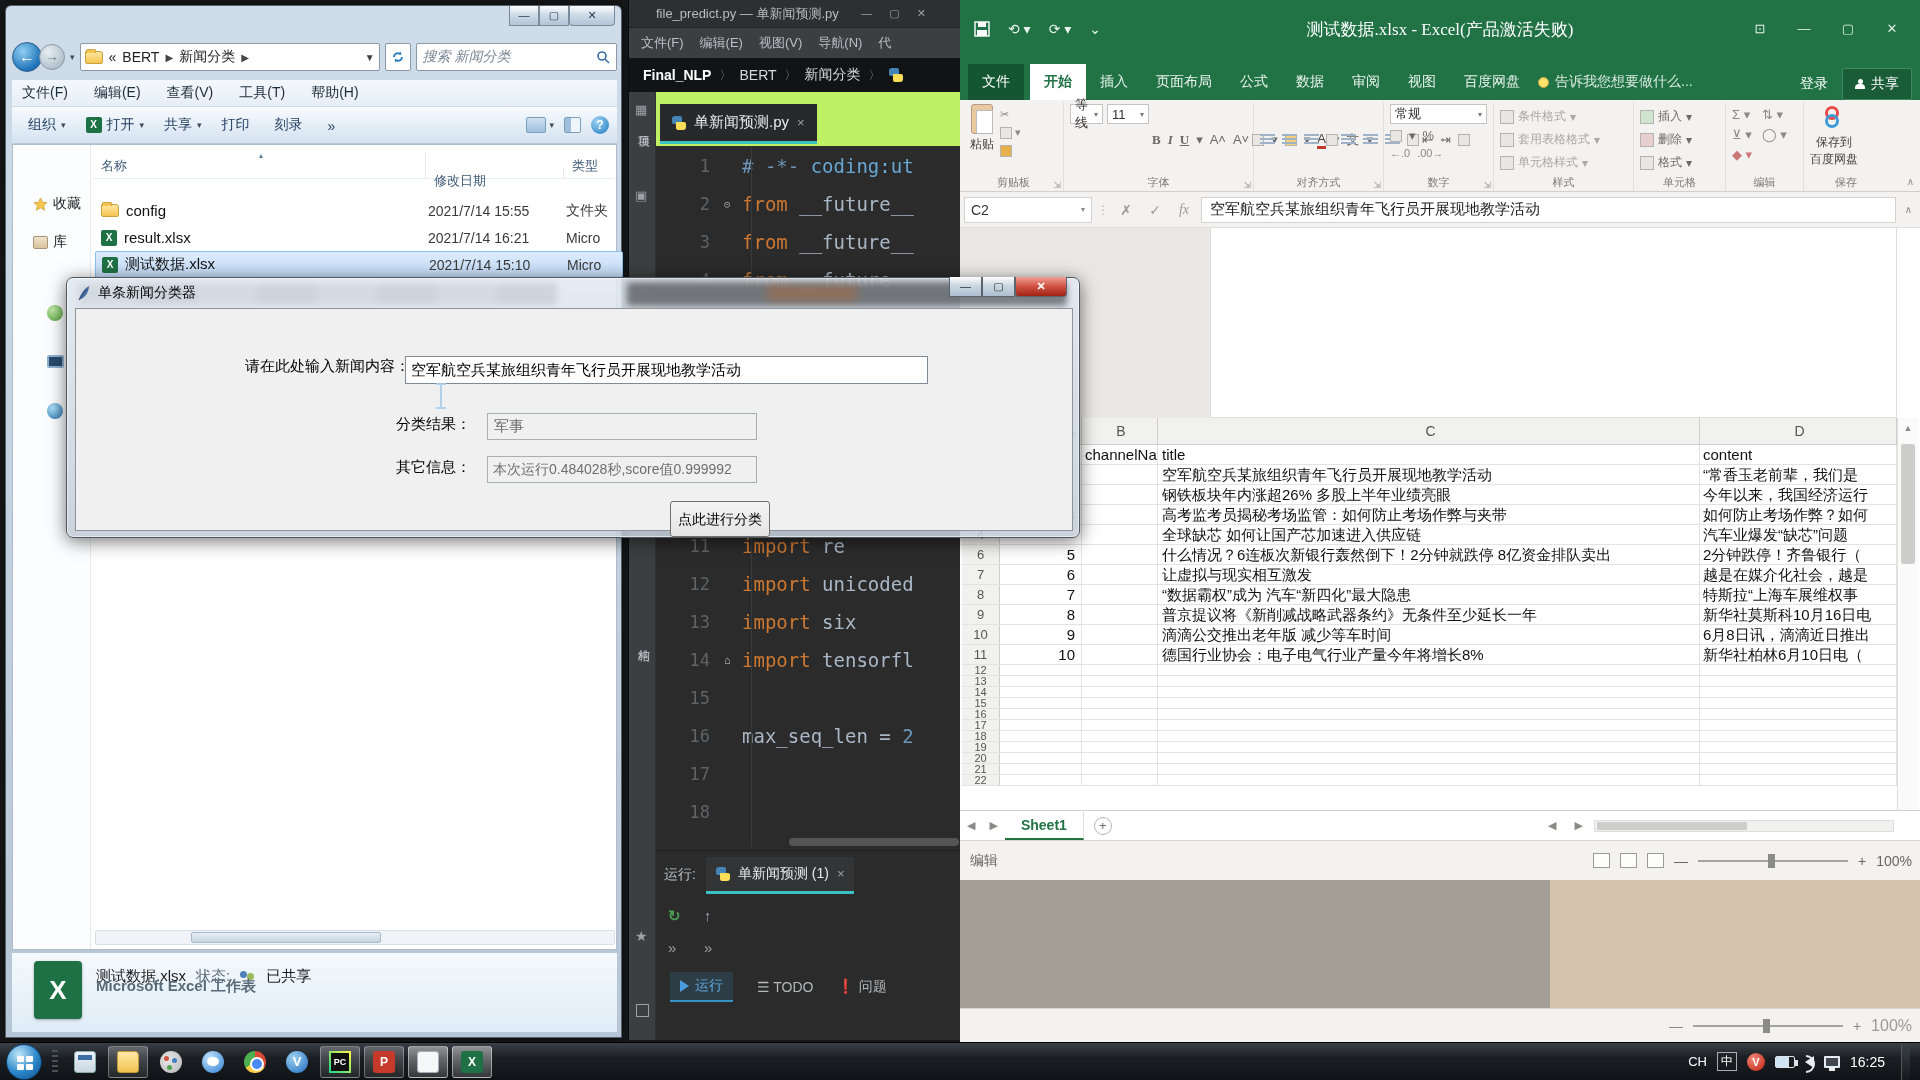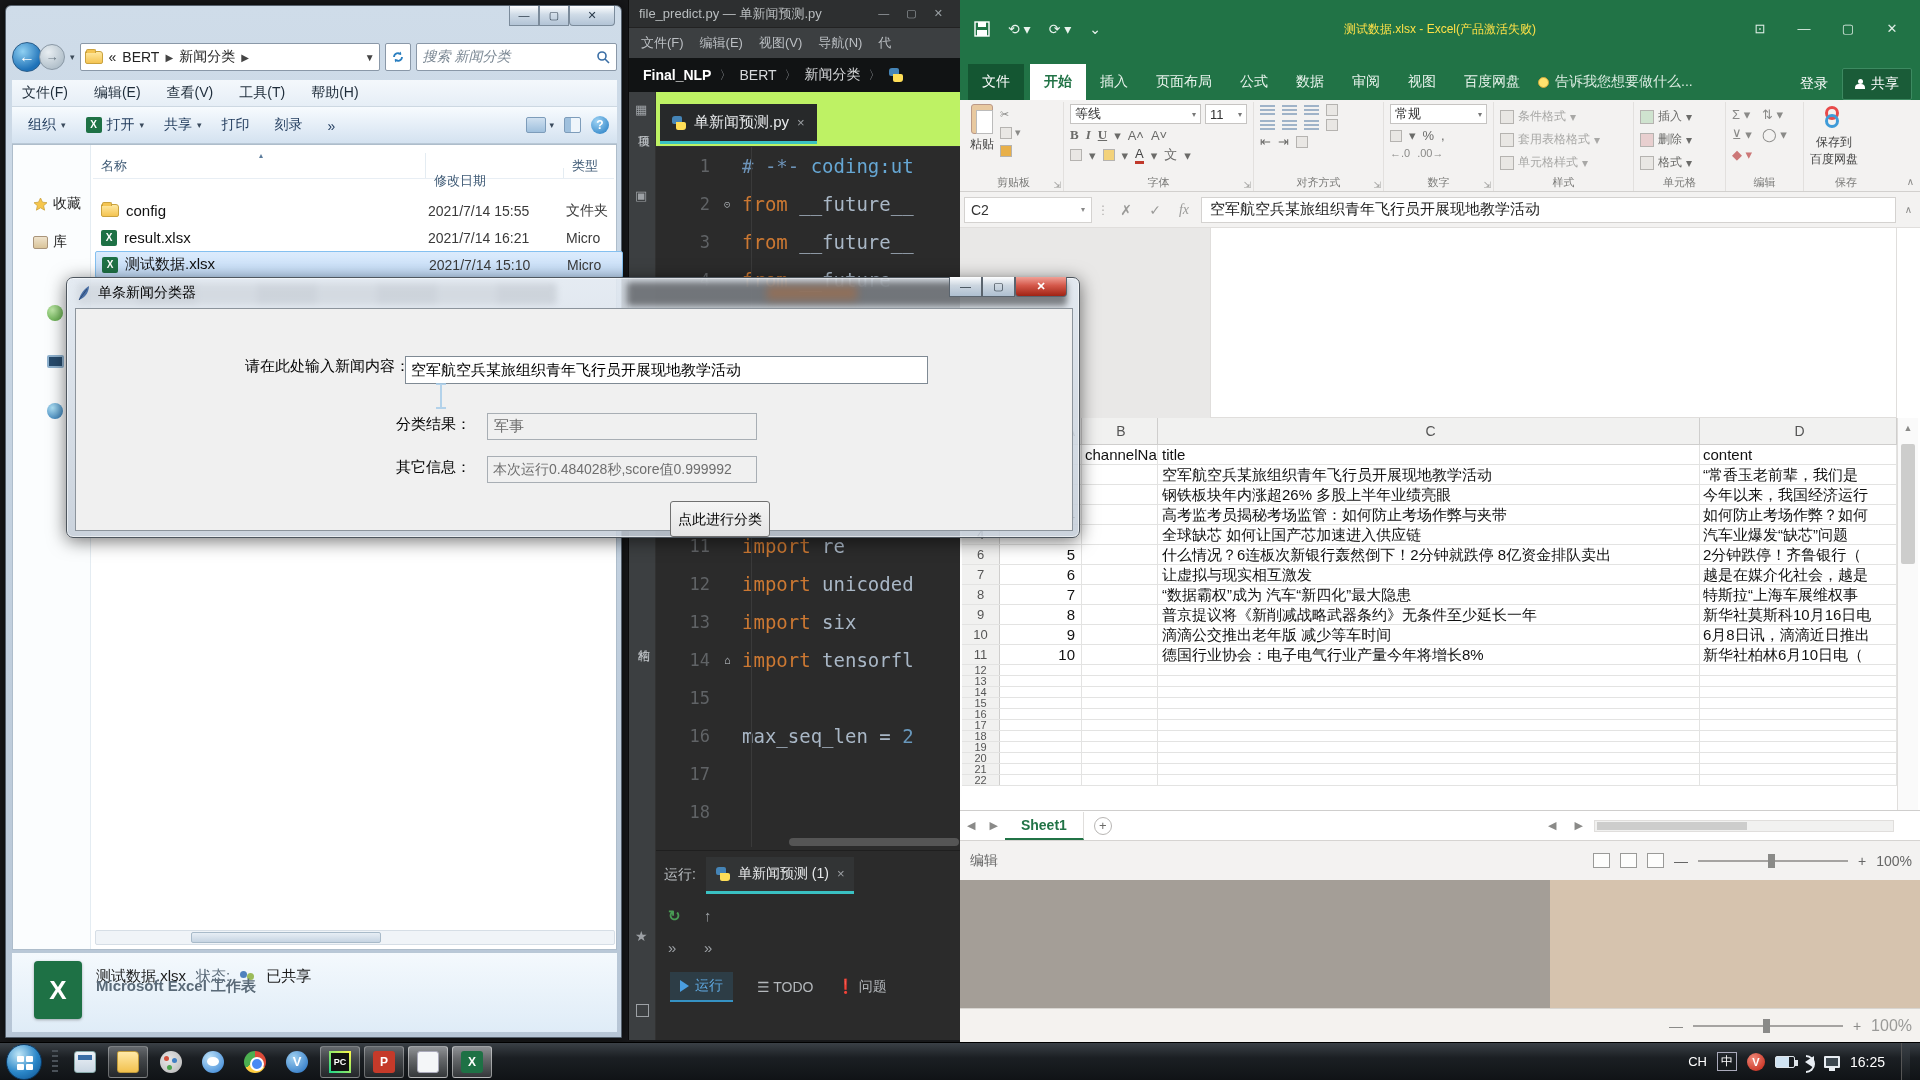--- a/index.html
+++ b/index.html
@@ -59,21 +59,21 @@
   .exp-details{left:6px;top:946px;width:605px;height:80px;background:linear-gradient(#f4f9fd,#dfecf7);border-top:1px solid #b9c8d6;}
   .bigxl{position:absolute;left:22px;top:8px;width:48px;height:58px;background:#1e7145;border-radius:4px;color:#fff;
     font-size:26px;font-weight:bold;text-align:center;line-height:58px;box-shadow:0 1px 3px rgba(0,0,0,.3);}
   .det-line1{position:absolute;left:84px;top:14px;font-size:15px;color:#1a1a1a;display:flex;gap:10px;align-items:center;}
   .det-line2{position:absolute;left:84px;top:24px;font-size:15px;color:#5a6a78;font-weight:bold;}
   .people-ic{width:16px;height:12px;position:relative;display:inline-block;}
   .people-ic i{position:absolute;width:7px;height:7px;border-radius:50%;background:#4f81bd;top:0;left:0;}
   .people-ic b{position:absolute;width:7px;height:7px;border-radius:50%;background:#9bbb59;top:2px;left:7px;}
   
   #pycharm{left:628px;top:0;width:332px;height:1040px;background:#2b2b2b;border-left:1px solid #0c0c0c;}
-  .pc-title{height:28px;background:#2d2f30;display:flex;align-items:center;padding:0 10px;color:#b9bdbf;font-size:13px;border-bottom:1px solid #222;}
+  .pc-title{height:28px;background:#2d2f30;display:flex;align-items:center;padding:0 27px;color:#b9bdbf;font-size:13px;border-bottom:1px solid #222;}
   .pc-winctl{margin-left:auto;color:#9aa0a4;font-size:11px;letter-spacing:7px;}
   .pc-menu{height:30px;background:#3c3f41;display:flex;align-items:center;gap:16px;padding:0 12px;color:#bbbfc3;font-size:13px;white-space:nowrap;overflow:hidden;}
   .pc-crumbs{height:34px;background:#111314;display:flex;align-items:center;gap:8px;padding:0 14px;color:#d8dadc;font-size:14px;white-space:nowrap;overflow:hidden;}
   .pc-crumbs .root{font-weight:bold;color:#fff;}
   .pc-crumbs .csep{color:#8a8e92;font-size:12px;}
   .pc-strip{position:absolute;left:0;top:92px;width:27px;bottom:0;background:#3c3f41;border-right:1px solid #323232;}
   .vlabel{writing-mode:vertical-rl;color:#bbbfc3;font-size:12px;position:absolute;left:6px;}
   .strip-ic{position:absolute;left:6px;color:#9da1a5;font-size:13px;}
   .pc-tabs{position:absolute;left:27px;top:92px;right:0;height:55px;background:#bef264;border-bottom:1px solid #323232;}
   .pc-tab{position:absolute;left:4px;top:12px;height:40px;display:flex;align-items:center;gap:8px;padding:0 12px;
@@ -100,21 +100,21 @@
   .rerun{color:#499c54;font-weight:bold;}
   .run-bottom{position:absolute;left:0;top:118px;right:0;height:36px;display:flex;align-items:center;gap:24px;padding:0 14px;font-size:14px;color:#b4b8bc;}
   .runbtn{display:flex;align-items:center;gap:6px;color:#5fa8e0;background:rgba(53,146,196,.18);padding:5px 10px;border-bottom:2px solid #3592c4;}
   .tri{width:0;height:0;border-left:9px solid #4a9ee0;border-top:6px solid transparent;border-bottom:6px solid transparent;}
   .pc-star{position:absolute;left:6px;top:928px;color:#9da1a5;font-size:14px;}
   .pc-grid{position:absolute;left:7px;top:1004px;width:13px;height:13px;border:1px solid #9da1a5;}
   
   #excel{left:960px;top:0;width:960px;height:880px;background:#fff;}
   .xl-title{height:58px;background:#217346;display:flex;align-items:center;color:#fff;}
   .qat{display:flex;gap:18px;margin-left:14px;font-size:14px;color:#eaf3ee;}
-  .xl-title .ttl{position:absolute;left:0;right:0;text-align:center;font-size:12px;color:#fde047;pointer-events:none;}
+  .xl-title .ttl{position:absolute;left:0;right:0;text-align:center;font-size:17px;color:#ffffff;pointer-events:none;font-family:Liberation Serif, serif;}
   .xl-ctl{margin-left:auto;display:flex;margin-right:6px;z-index:2;}
   .xl-ctl span{width:44px;text-align:center;font-size:13px;color:#dfeee6;line-height:40px;}
   .xl-tabs{height:42px;background:#217346;display:flex;align-items:flex-end;padding-left:8px;position:relative;}
   .xtab{padding:9px 14px;font-size:14px;color:#e8f3ec;}
   .xtab.file{background:#145632;color:#fff;margin-right:6px;}
   .xtab.active{background:#fff;color:#217346;font-weight:bold;}
   .tellme{display:flex;align-items:center;gap:6px;color:#d9ead f;color:#d9eadf;font-size:14px;padding:9px 4px;}
   .bulb{width:11px;height:11px;border-radius:50%;background:#ffe36e;border:1px solid #cfa93c;display:inline-block;}
   .xl-right{margin-left:auto;display:flex;align-items:center;gap:14px;margin-right:8px;}
   .login{color:#fff;font-size:14px;}
@@ -125,21 +125,21 @@
   .xl-ribbon{height:92px;background:#f3f2f1;border-bottom:1px solid #d2d0ce;display:flex;padding:2px 0 0 4px;position:relative;}
   .xg{position:relative;border-right:1px solid #e2e0de;padding:2px 6px 16px 6px;display:flex;gap:6px;}
   .xg-label{position:absolute;bottom:1px;left:0;right:0;text-align:center;font-size:11px;color:#7a7a78;}
   .launch{position:absolute;bottom:1px;right:2px;font-size:9px;color:#9a9a98;}
   .pastecol{display:flex;flex-direction:column;align-items:center;font-size:12px;color:#444;}
   .pasteic{width:22px;height:30px;background:#e8c9a0;border:1px solid #b98;border-radius:3px;position:relative;margin-bottom:2px;}
   .pasteic:before{content:"";position:absolute;left:4px;top:5px;width:15px;height:22px;background:#fff;border:1px solid #bbb;}
   .minicol{display:flex;flex-direction:column;gap:5px;padding-top:4px;}
   .mic{width:30px;height:13px;font-size:11px;color:#8a8a88;display:flex;align-items:center;gap:3px;}
   .chip{width:12px;height:12px;border:1px solid #b5b3b0;background:#e9e7e4;display:inline-block;}
-  .fontgrp{display:flex;flex-direction:column;gap:3px;}
+  .fontgrp{display:flex;gap:3px;}
   .selbox{height:20px;background:#fff;border:1px solid #c6c4c2;font-size:13px;color:#333;display:flex;align-items:center;padding:0 4px;gap:6px;}
   .selbox .dd9{margin-left:auto;font-size:8px;color:#777;}
   .fr{display:flex;gap:7px;align-items:center;font-size:13px;color:#6b6b69;}
   .fr b{font-family:"Liberation Serif",serif;}
   .alignic{width:15px;height:11px;background:repeating-linear-gradient(#9fb3c8 0 2px,transparent 2px 4px);display:inline-block;}
   .numgrp{display:flex;flex-direction:column;gap:4px;}
   .stylecol{display:flex;flex-direction:column;gap:6px;padding-top:4px;}
   .stit{display:flex;align-items:center;gap:4px;font-size:12px;color:#a8a8a6;}
   .stit .chip{width:14px;height:14px;}
   .cellcol .stit{color:#6b6b69;}

